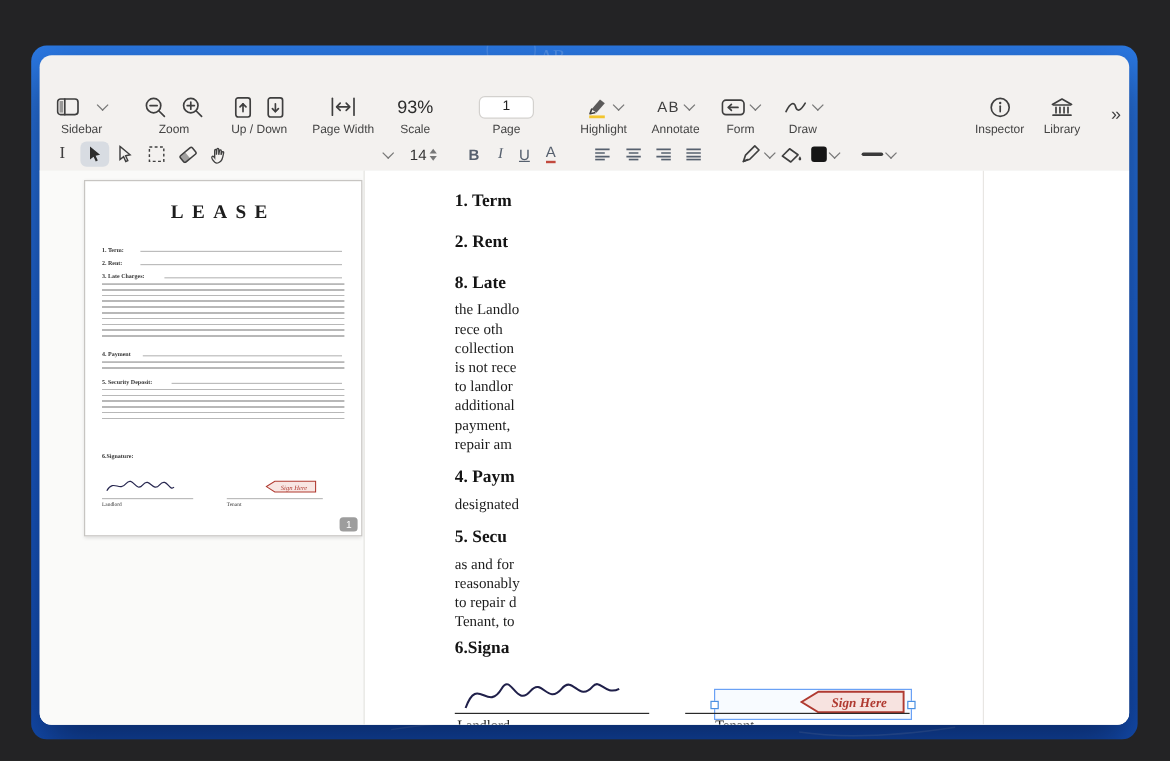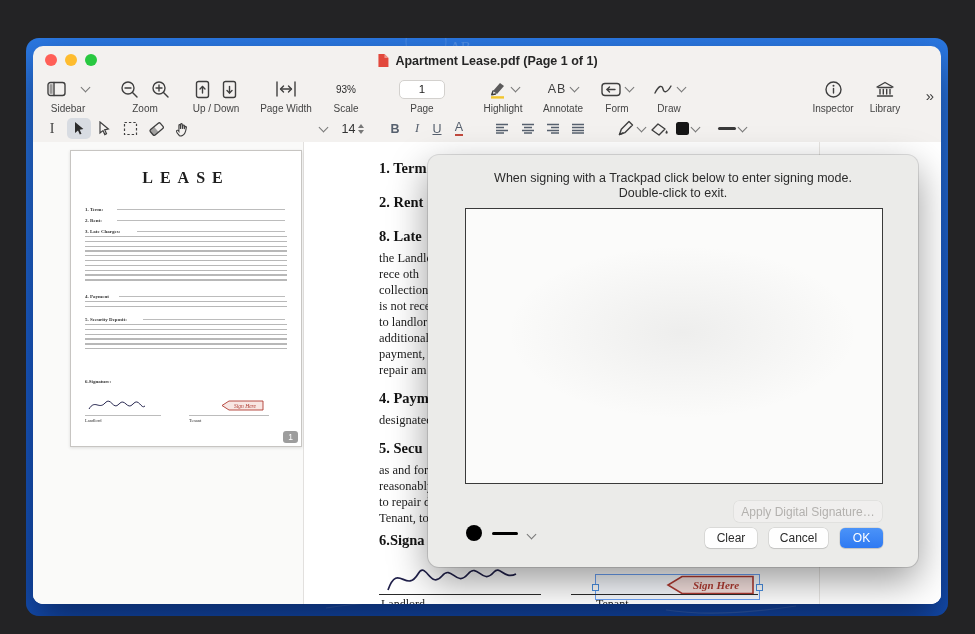--- a/index.html
+++ b/index.html
@@ -22,21 +22,21 @@
   .ticons{display:flex;align-items:center;gap:12px;height:22px;}
   .tlabel{font-size:10px;color:#444;line-height:11px;white-space:nowrap;}
   .tlabel.dis{color:#b9b7b4;}
   .chev{width:6px;height:6px;border-right:1.3px solid #777;border-bottom:1.3px solid #777;transform:rotate(45deg);
     display:inline-block;margin-left:3px;margin-bottom:3px;}
   svg.ic *{stroke:#3f3f3f;stroke-width:1.4;fill:none;stroke-linecap:round;stroke-linejoin:round;}
   svg.ic .fil{fill:#3f3f3f;stroke:none;}
   svg.ic.dis *{stroke:#bdbbb9;}
   .pagefield{width:44px;height:17px;background:#fff;border:1px solid #d3d1ce;border-radius:5px;
     font-size:11.5px;color:#222;text-align:center;line-height:17px;}
-  .scaleval{font-size:10px;color:#2b2b2b;text-align:center;}
+  .scaleval{font-size:15px;color:#2b2b2b;text-align:center;}
   .abglyph{font-size:12.5px;color:#3f3f3f;letter-spacing:1px;}
   .ovf{font-size:15px;color:#3f3f3f;}
   
   .fmtbar{position:absolute;top:70px;left:0;right:0;height:26px;border-bottom:1px solid #d8d6d3;}
   .fi{position:absolute;top:0;height:25px;display:flex;align-items:center;justify-content:center;}
   .fi.sel{background:#d8dce2;border-radius:5px;top:2px;height:21px;}
   .ftxt{font-size:12.5px;color:#56606e;}
   .serifI{font-family:"Liberation Serif",serif;font-size:14px;color:#3f3f3f;}
   .stepper{display:inline-flex;flex-direction:column;margin-left:3px;gap:2px;}
   .stepper i{width:0;height:0;border-left:3.5px solid transparent;border-right:3.5px solid transparent;display:block;}
@@ -87,32 +87,20 @@
         <circle cx="400" cy="4" r="20"></circle>
         <path d="M300 570c60-10 120-6 180-12"></path>
         <path d="M560 565h120"></path>
         <path d="M640 572c40 6 90 2 130-4"></path>
       </g>
       <text x="424" y="14" fill="#fff" opacity="0.18" font-size="15" font-family="Liberation Serif,serif">AB</text>
     </svg>
 
     <div class="window">
 
-      <div class="titlebar">
-        <span class="tl red"></span>
-        <span class="tl yel"></span>
-        <span class="tl grn"></span>
-        <div class="title">
-          <svg width="13" height="15">
-            <path d="M2 1h6l4 4v9H2z" fill="#e2483c"></path>
-              <path d="M8 1v4h4" fill="#f0948a"></path>
-          </svg>
-          <span>Apartment Lease.pdf (Page 1 of 1)</span>
-        </div>
-      </div>
 
       <div class="toolbar">
 
         <div class="tg" style="left:6px;width:58px">
           <div class="ticons">
             <svg class="ic" width="20" height="16">
               <rect x="1" y="1.5" width="17" height="13" rx="2.5"></rect>
                 <line x1="7" y1="1.5" x2="7" y2="14.5"></line>
               <rect class="fil" x="2.6" y="3.2" width="3" height="9.6" opacity=".5"></rect>
             </svg>
@@ -456,31 +444,16 @@
           </div>
           <svg width="90" height="21" style="position:absolute;left:362px;top:433px">
             <polygon points="16,1.5 87,1.5 87,18.5 16,18.5 2,10" fill="#f7e3e0" stroke="#b03a31" stroke-width="1.6"></polygon>
             <text x="50" y="14" text-anchor="middle" font-size="11" font-style="italic" font-weight="bold" fill="#b03a31" font-family="Liberation Serif,serif">Sign Here</text>
           </svg>
           <div class="sigline" style="left:267px;top:452px;width:187px"></div>
           <div class="siglab" style="left:292px;top:455px">Tenant</div>
         </div>
       </div>
 
-      <div class="dialog">
-        <div class="dlgtxt" style="top:16px">When signing with a Trackpad click below to enter signing mode.</div>
-        <div class="dlgtxt" style="top:31px">Double-click to exit.</div>
-
-        <div class="signbox"></div>
-
-        <span class="colorwell"></span>
-        <span class="strokeprev"></span>
-        <span class="chev" style="position:absolute;left:97px;top:376px"></span>
-
-        <div class="btn disabled" style="left:306px;top:346px;width:148px;height:21px">Apply Digital Signature…</div>
-        <div class="btn plain" style="left:277px;top:373px;width:52px">Clear</div>
-        <div class="btn plain" style="left:341px;top:373px;width:59px">Cancel</div>
-        <div class="btn primary" style="left:412px;top:373px;width:43px">OK</div>
-      </div>
 
     </div>
   </div>
 </div>
 
 </body></html>

